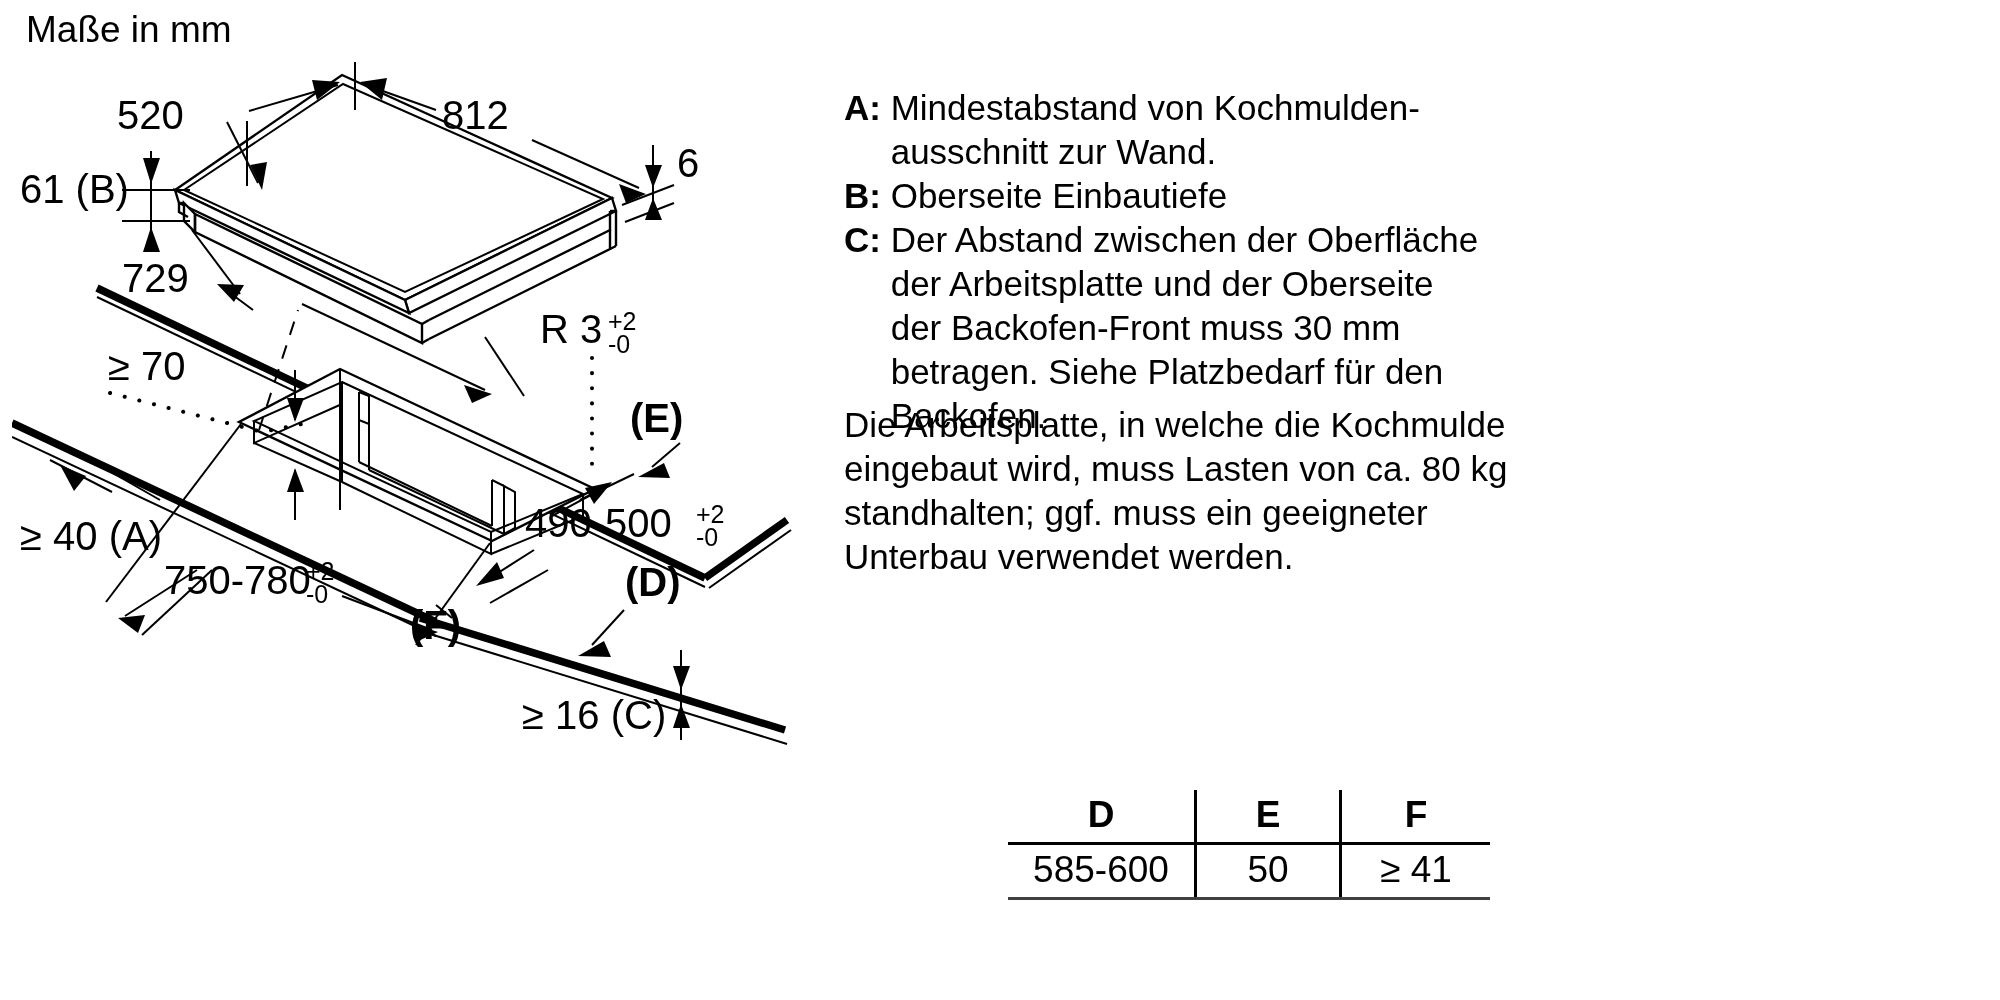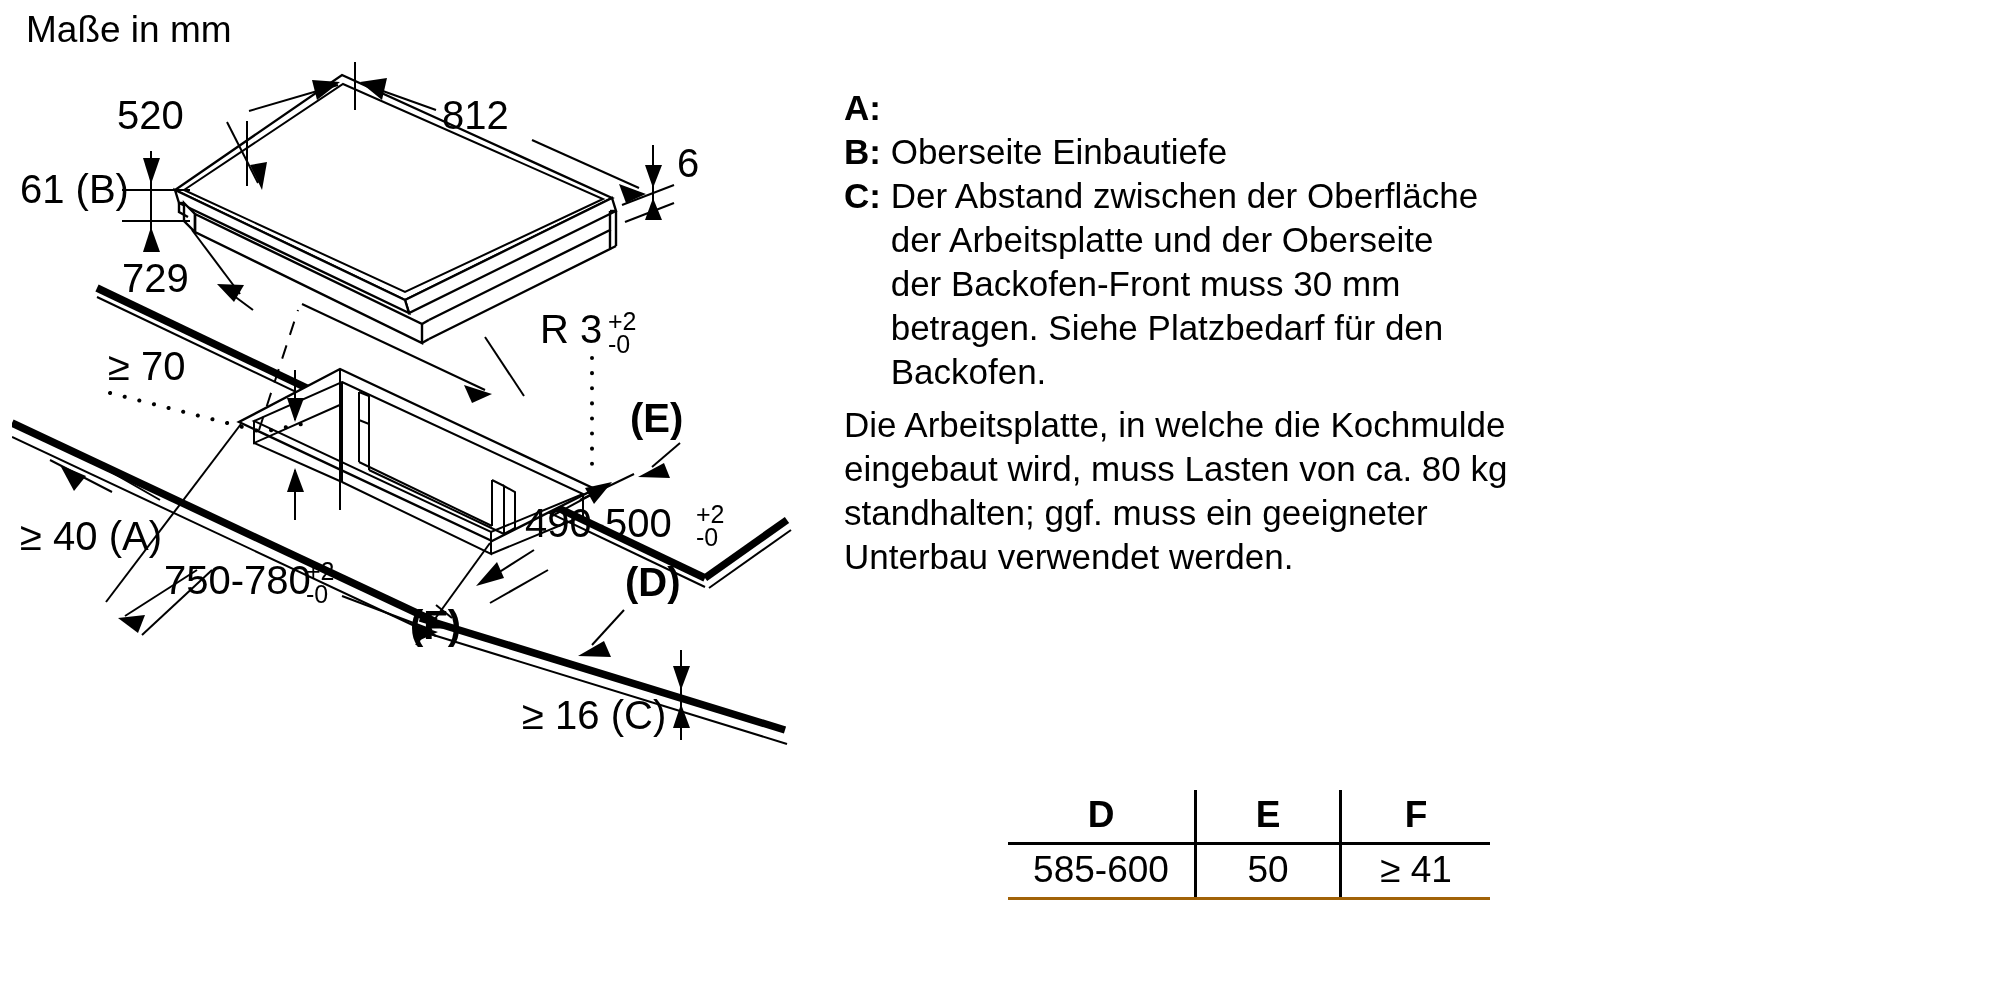--- a/index.html
+++ b/index.html
@@ -112,21 +112,21 @@
     font-family: "Liberation Sans", sans-serif;
   }
   #spec-table th {
     font-weight: bold;
     width: 164px;
   }
   #spec-table .col-d { width: 186px; }
   #spec-table .col-e { width: 142px; }
   #spec-table .col-f { width: 148px; }
   #spec-table thead th { border-bottom: 3px solid #000; }
-  #spec-table tbody tr:first-child td { border-bottom: 3px solid #a16207; }
+  #spec-table tbody tr:first-child td { border-bottom: 3px solid #404040; }
   #spec-table .vsep { border-left: 3px solid #000; }
 </style>
 </head>
 <body>
 
 <div id="page">
 
   <div id="drawing-panel">
     <svg id="drawing-svg" width="840" height="1000" viewBox="0 0 840 1000">
 
@@ -337,20 +337,22 @@
 
     </svg>
   </div>
 
   <div id="text-panel">
 
     <div id="legend-block">
       <div class="legend-row">
         <span class="legend-key">A</span>
         <span class="legend-key">: </span>
+        <span class="legend-text">Mindestabstand von Kochmulden-
+ausschnitt zur Wand.</span>
       </div>
       <div class="legend-row">
         <span class="legend-key">B</span>
         <span class="legend-key">: </span>
         <span class="legend-text">Oberseite Einbautiefe</span>
       </div>
       <div class="legend-row">
         <span class="legend-key">C</span>
         <span class="legend-key">: </span>
         <span class="legend-text">Der Abstand zwischen der Oberfläche

